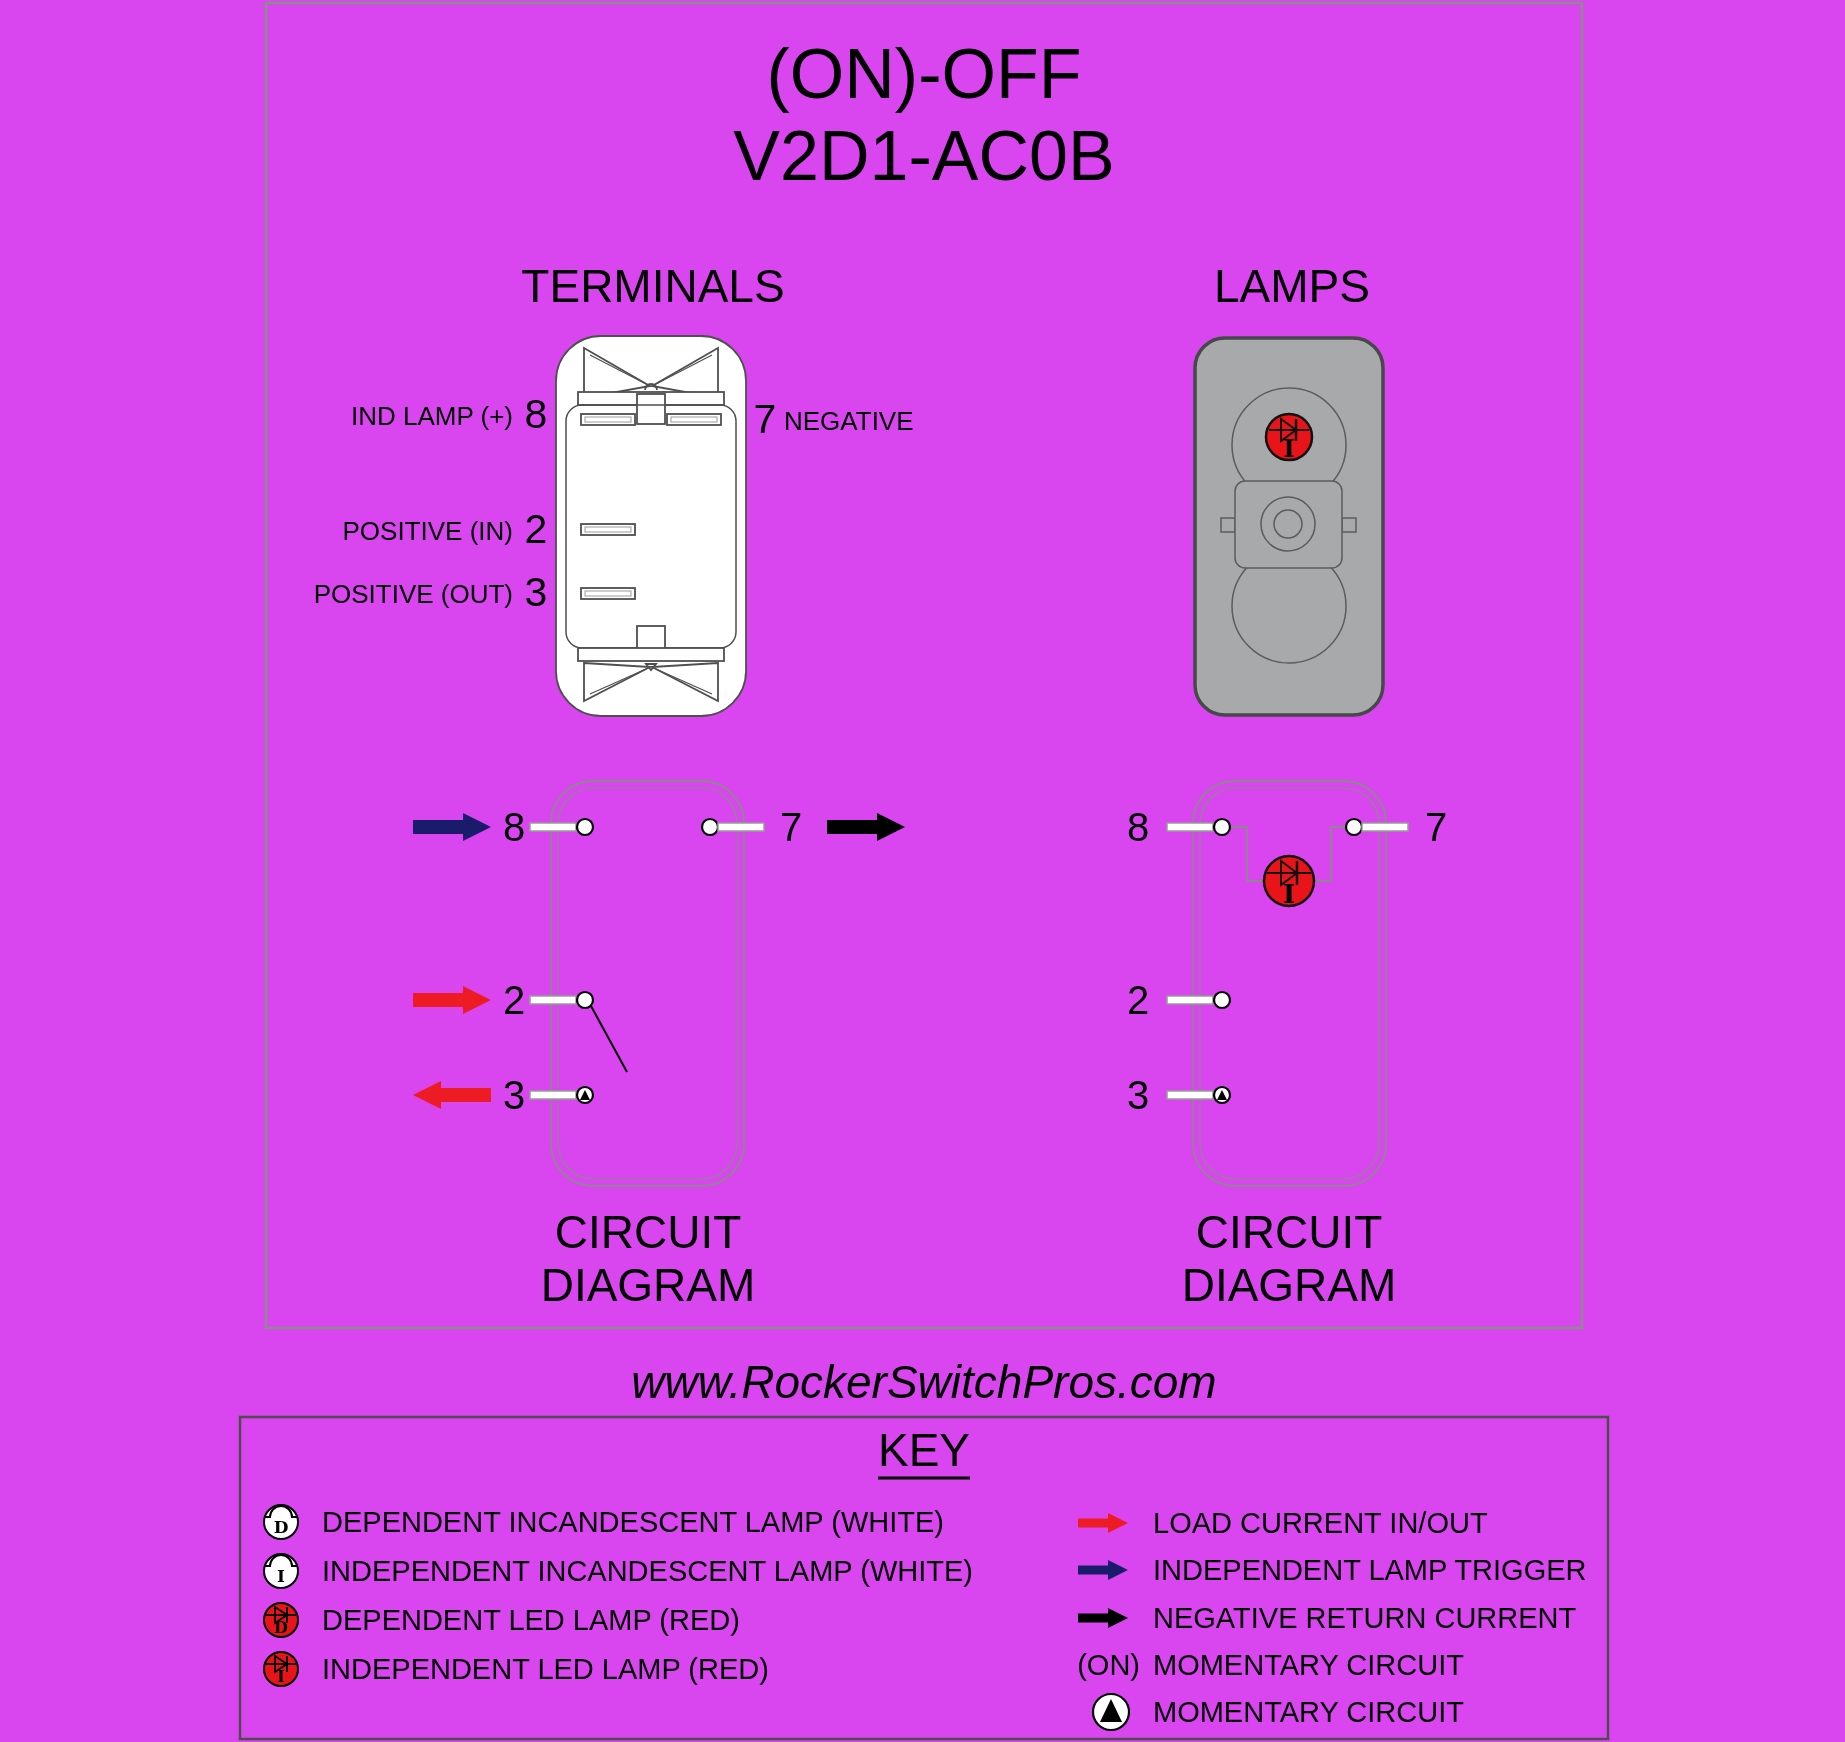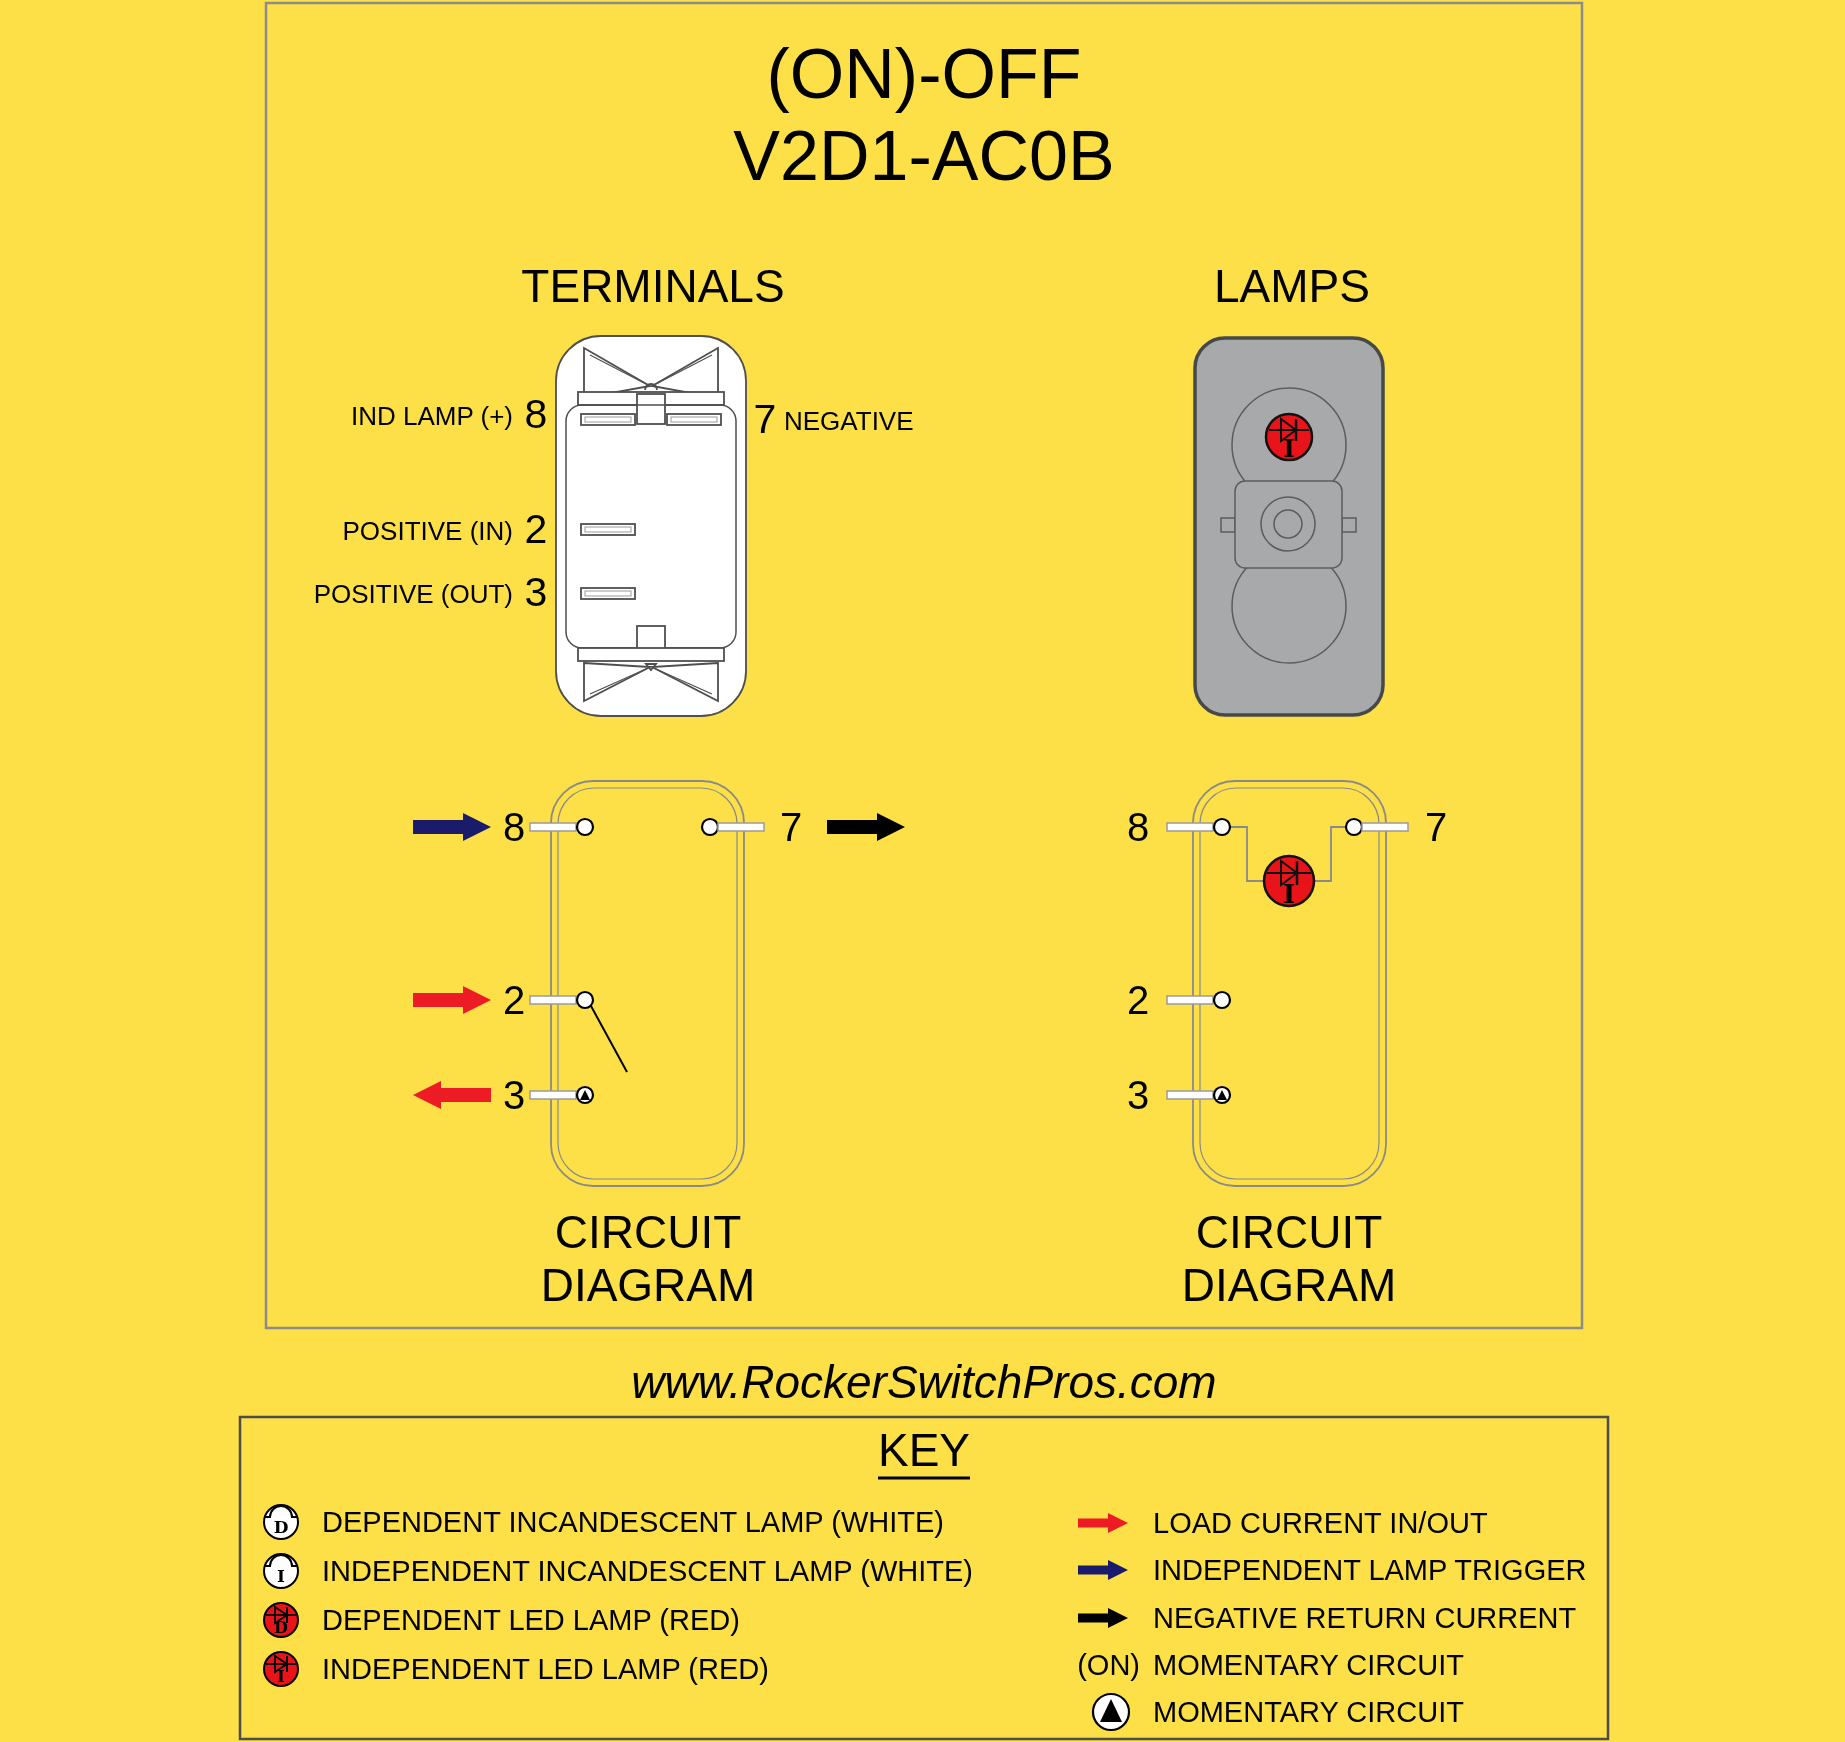--- a/index.html
+++ b/index.html
@@ -1,16 +1,16 @@
 <!DOCTYPE html>
 <html><head>
 <meta charset="utf-8">
 <style>
   html,body{margin:0;padding:0;background:#ffffff;}
-  .page{position:relative;width:1845px;height:1742px;background:#fde047;overflow:hidden;}
+  .page{position:relative;width:1845px;height:1742px;background:#d946ef;overflow:hidden;}
   svg{display:block;font-family:"Liberation Sans",sans-serif;}
   text{fill:#000;}
   .serif{font-family:"DejaVu Serif",serif;}
   .italic{font-style:italic;}
 </style>
 </head>
 <body>
 
 <div class="page">
 <svg width="1845" height="1742" viewBox="0 0 1845 1742">

